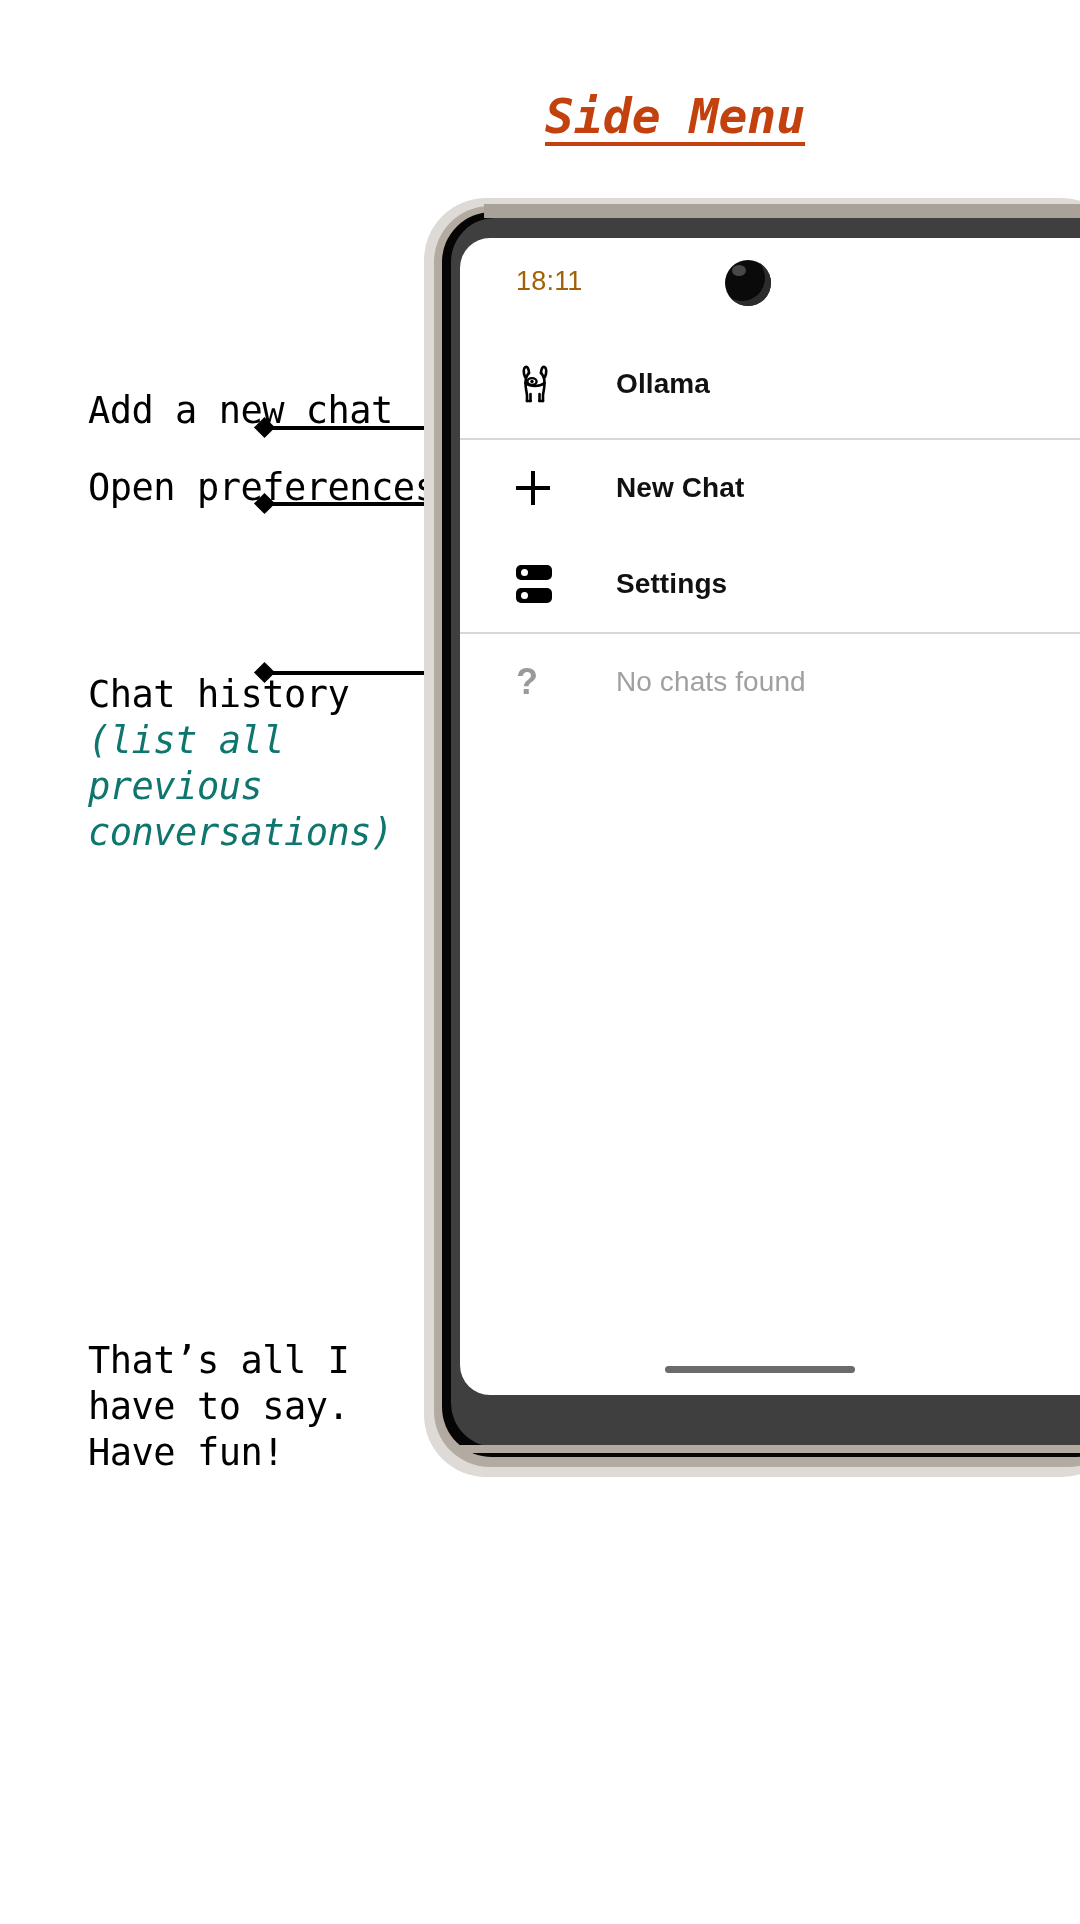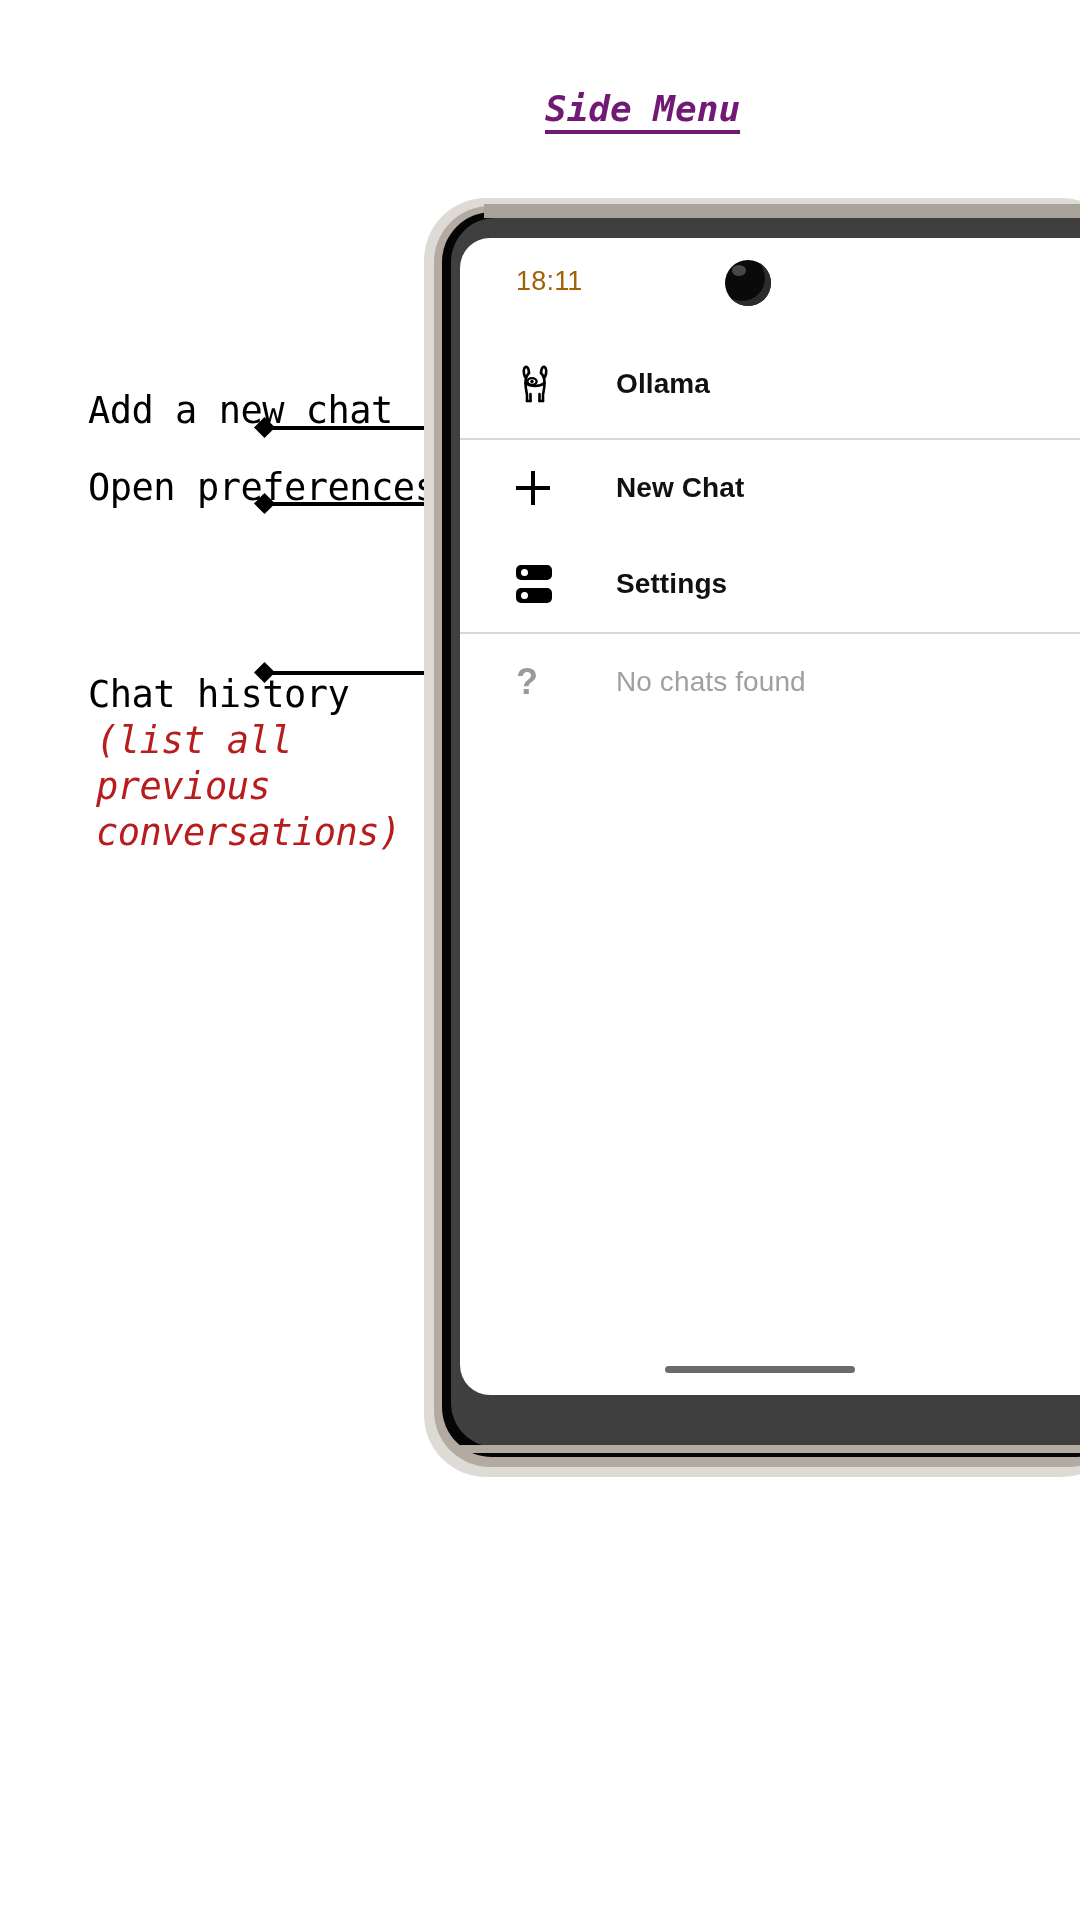--- a/index.html
+++ b/index.html
@@ -15,29 +15,29 @@
   
   .anno {
     position: absolute;
     font-family: "DejaVu Sans Mono", monospace;
     font-size: 37px;
     line-height: 46px;
     color: #000000;
     white-space: pre-wrap;
     letter-spacing: -0.5px;
   }
-  .anno.muted { color: #b91c1c; font-style: italic; margin-left: 8px; }
+  .anno.muted { color: #0f766e; font-style: italic; }
 
   .doc-title {
     position: absolute;
     font-family: "DejaVu Sans Mono", monospace;
-    font-size: 36px;
+    font-size: 48px;
     font-weight: 700;
     font-style: italic;
-    color: #701a75;
+    color: #c2410c;
     text-decoration: underline;
     text-underline-offset: 9px;
     text-decoration-thickness: 4px;
     white-space: nowrap;
   }
 
   
   .arrow { position: absolute; height: 26px; }
   .arrow .shaft {
     position: absolute;
@@ -212,20 +212,23 @@
   <div class="anno" style="left:88px; top:388px; width:400px;">Add a new chat</div>
 
   <div class="anno" style="left:88px; top:465px; width:420px;">Open preferences</div>
 
   <div class="anno" style="left:88px; top:672px; width:400px;">Chat history</div>
 
   <div class="anno muted" style="left:88px; top:718px; width:400px;">(list all
 previous
 conversations)</div>
 
+  <div class="anno" style="left:88px; top:1338px; width:400px;">That’s all I
+have to say.
+Have fun!</div>
 
   <div class="arrow" style="left:255px; top:415px; width:235px;">
     <span class="diamond"></span>
     <span class="shaft" style="width:205px;"></span>
     <span class="head" style="left:210px;"></span>
   </div>
 
   <div class="arrow" style="left:255px; top:491px; width:235px;">
     <span class="diamond"></span>
     <span class="shaft" style="width:205px;"></span>

